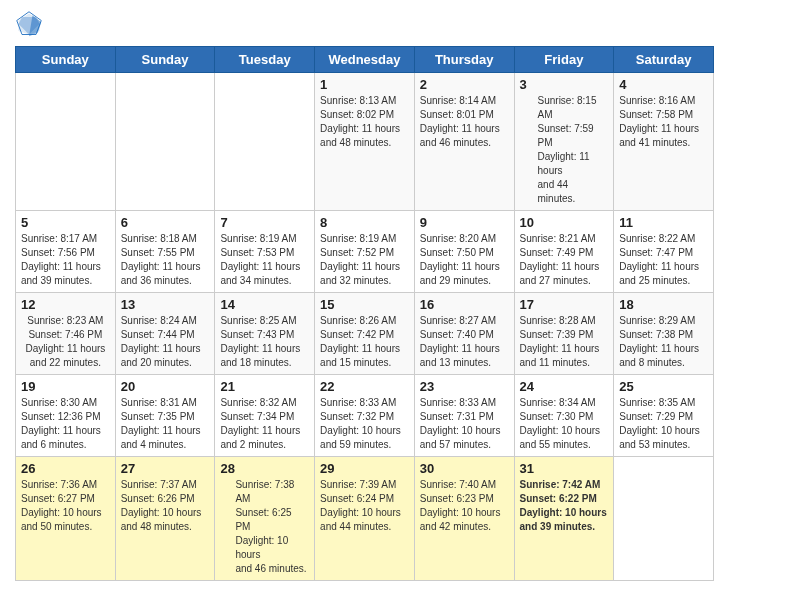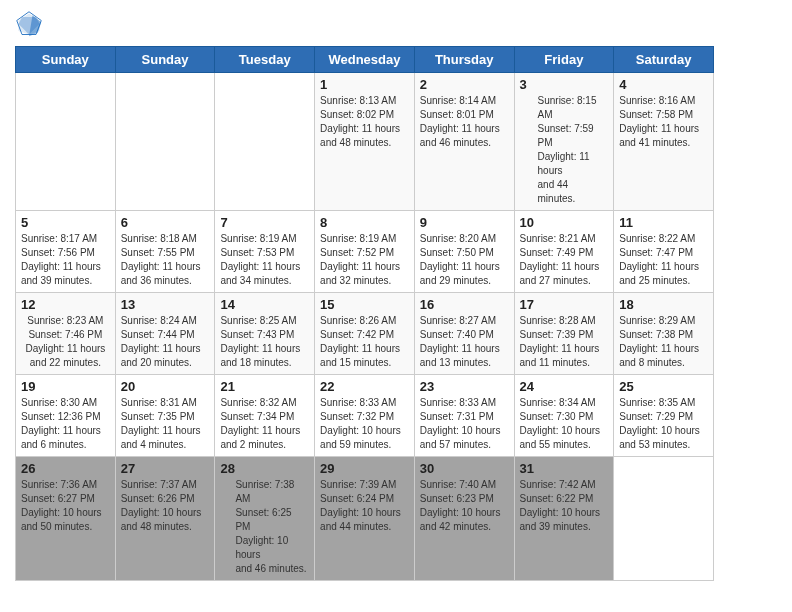--- a/index.html
+++ b/index.html
@@ -69,21 +69,21 @@
       padding: 4px 5px;
       font-size: 10px;
       color: #333;
       height: 80px;
       background: #fff;
     }
     .calendar tbody tr:nth-child(odd) td {
       background: #f9f9f9;
     }
     .calendar tbody tr:last-child td {
-      background: #a3a3a3;
+      background: #fef9c3;
     }
     .day-number {
       font-size: 13px;
       font-weight: bold;
       color: #222;
       margin-bottom: 2px;
     }
     .day-info {
       font-size: 10px;
       line-height: 1.4;
@@ -344,21 +344,21 @@
           </td>
           <td>
             <div class="day-number">30</div>
             <div class="day-info" style="white-space: pre-line;">Sunrise: 7:40 AM
 Sunset: 6:23 PM
 Daylight: 10 hours
 and 42 minutes.</div>
           </td>
           <td>
             <div class="day-number">31</div>
-            <div class="day-info" style="white-space: pre-line;">Sunrise: 7:42 AM
+            <div class="day-info" style="white-space: pre-line; font-weight: bold;">Sunrise: 7:42 AM
 Sunset: 6:22 PM
 Daylight: 10 hours
 and 39 minutes.</div>
           </td>
           <td class="empty"></td>
         </tr>
       </tbody>
   </table>
 </div>
 

